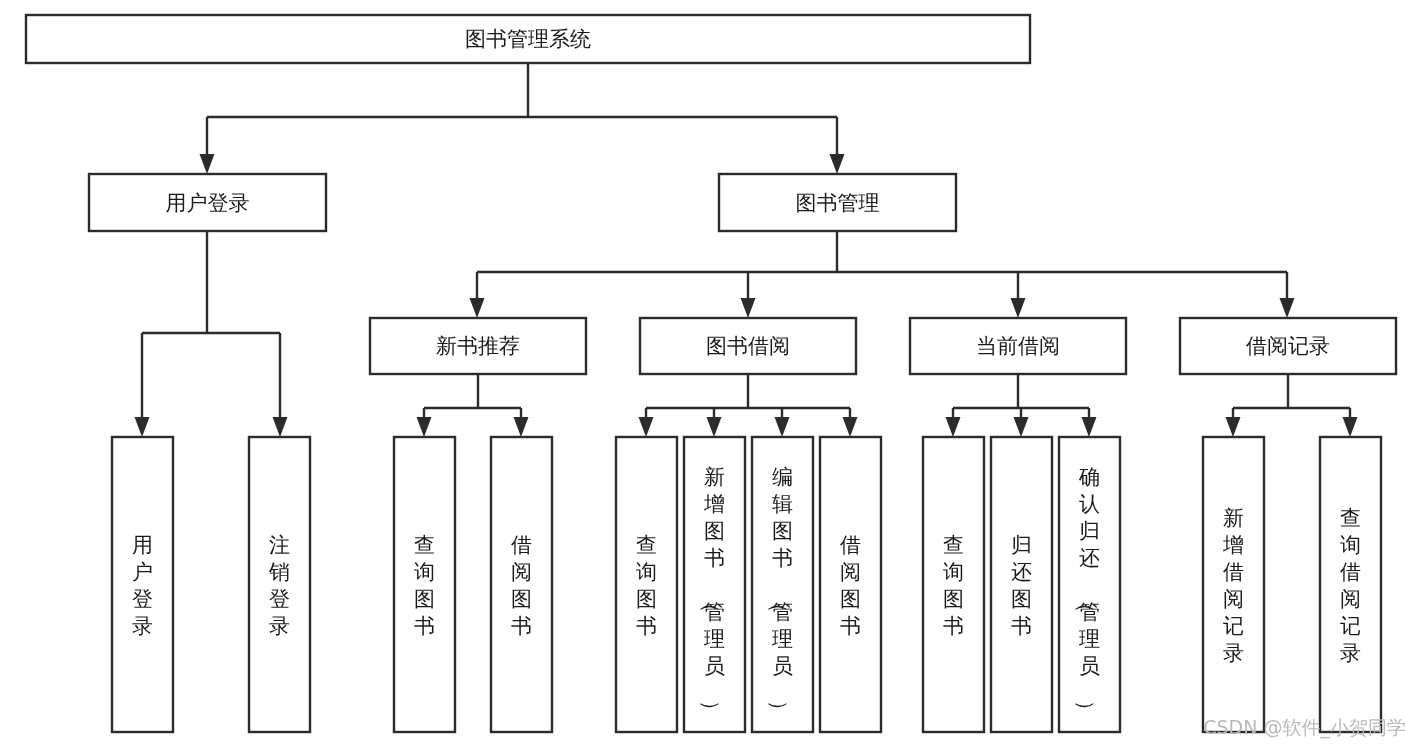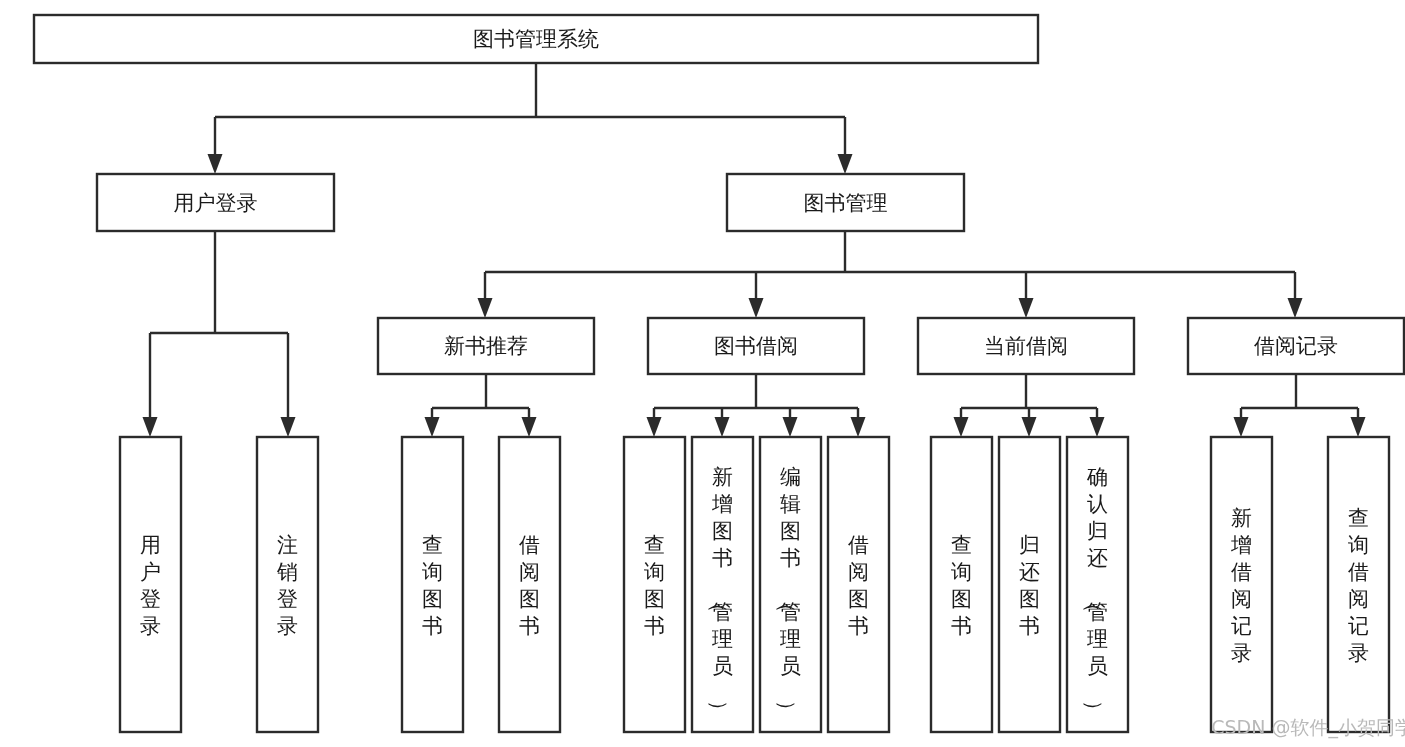--- a/index.html
+++ b/index.html
@@ -10,21 +10,21 @@
   }
   body {
     width: 1405px;
     height: 747px;
     position: relative;
     overflow: hidden;
     font-family: "DejaVu Sans", "Liberation Sans", sans-serif;
   }
   #diagram-root {
     position: absolute;
-    left: 16px;
+    left: 8px;
     top: 0;
     width: 1133px;
     height: 747px;
     text-align: center;
   }
   svg.diagram-canvas {
     display: block;
     width: 1405px;
     height: 747px;
     background: #ffffff;

